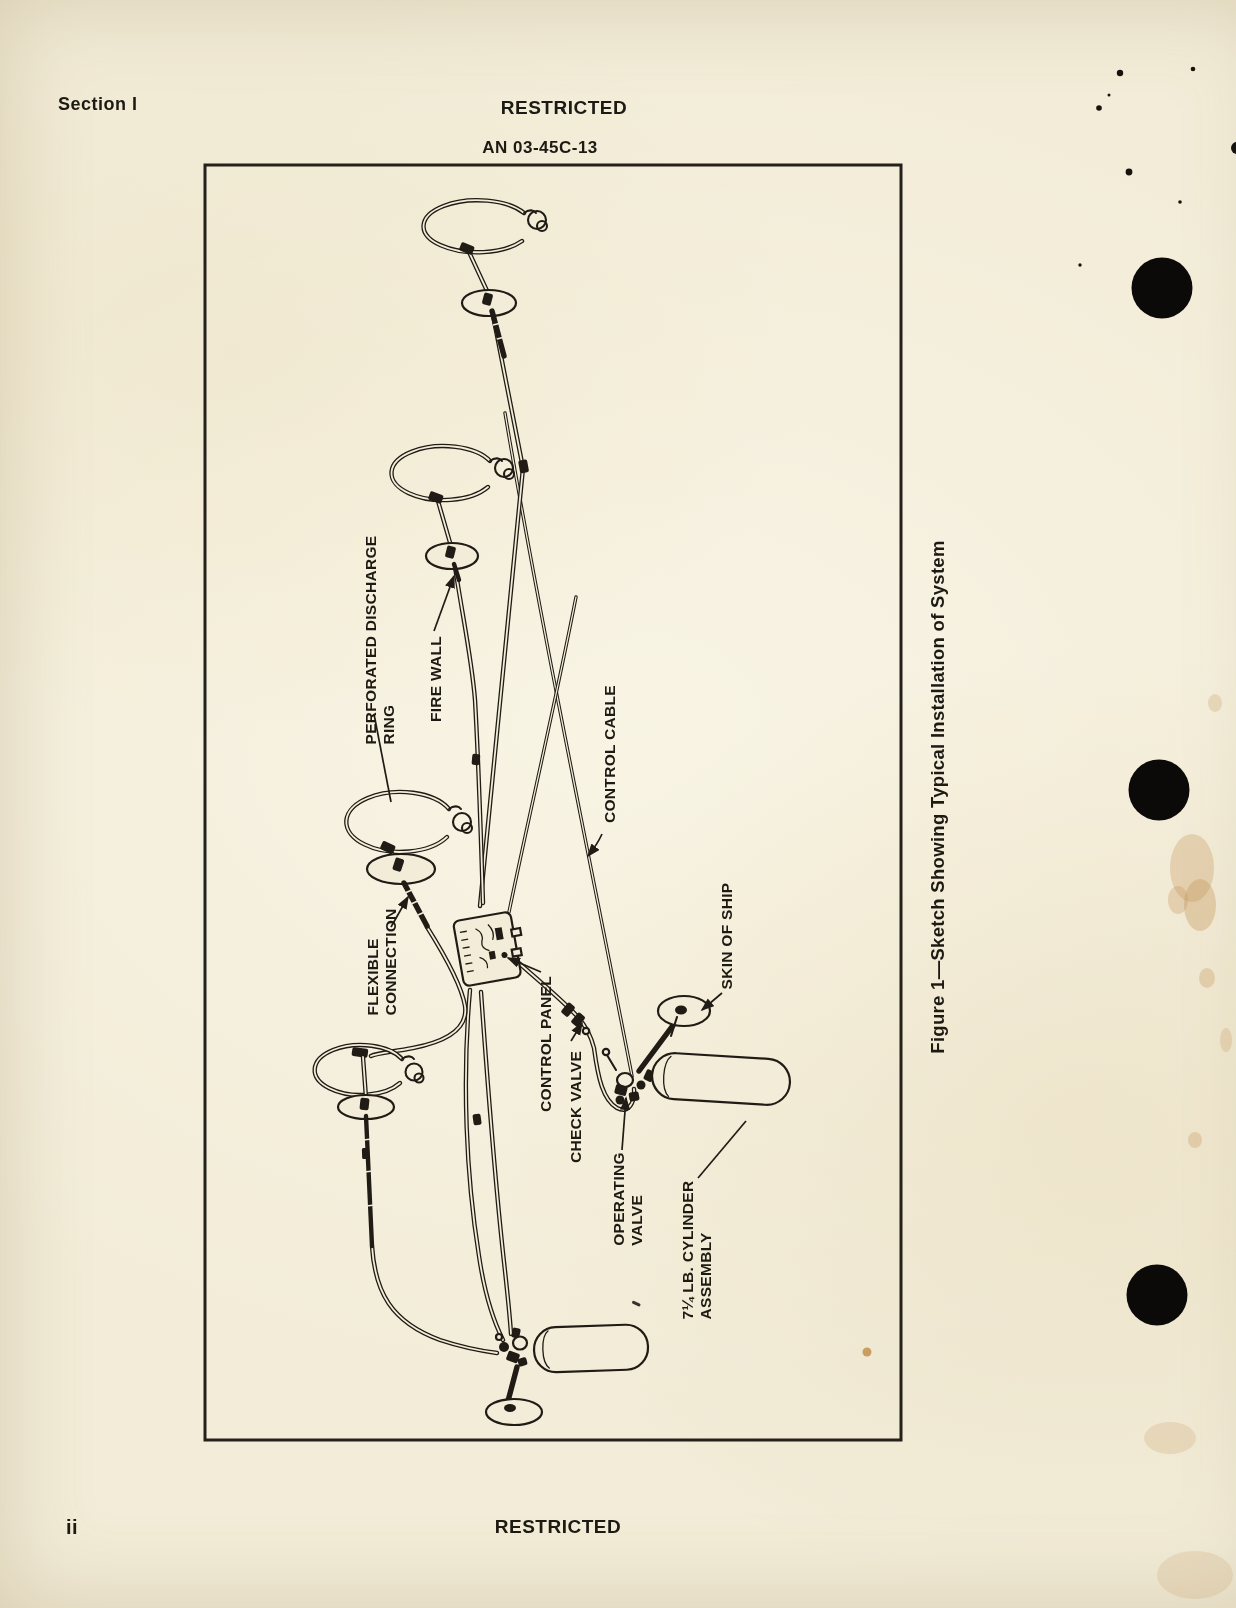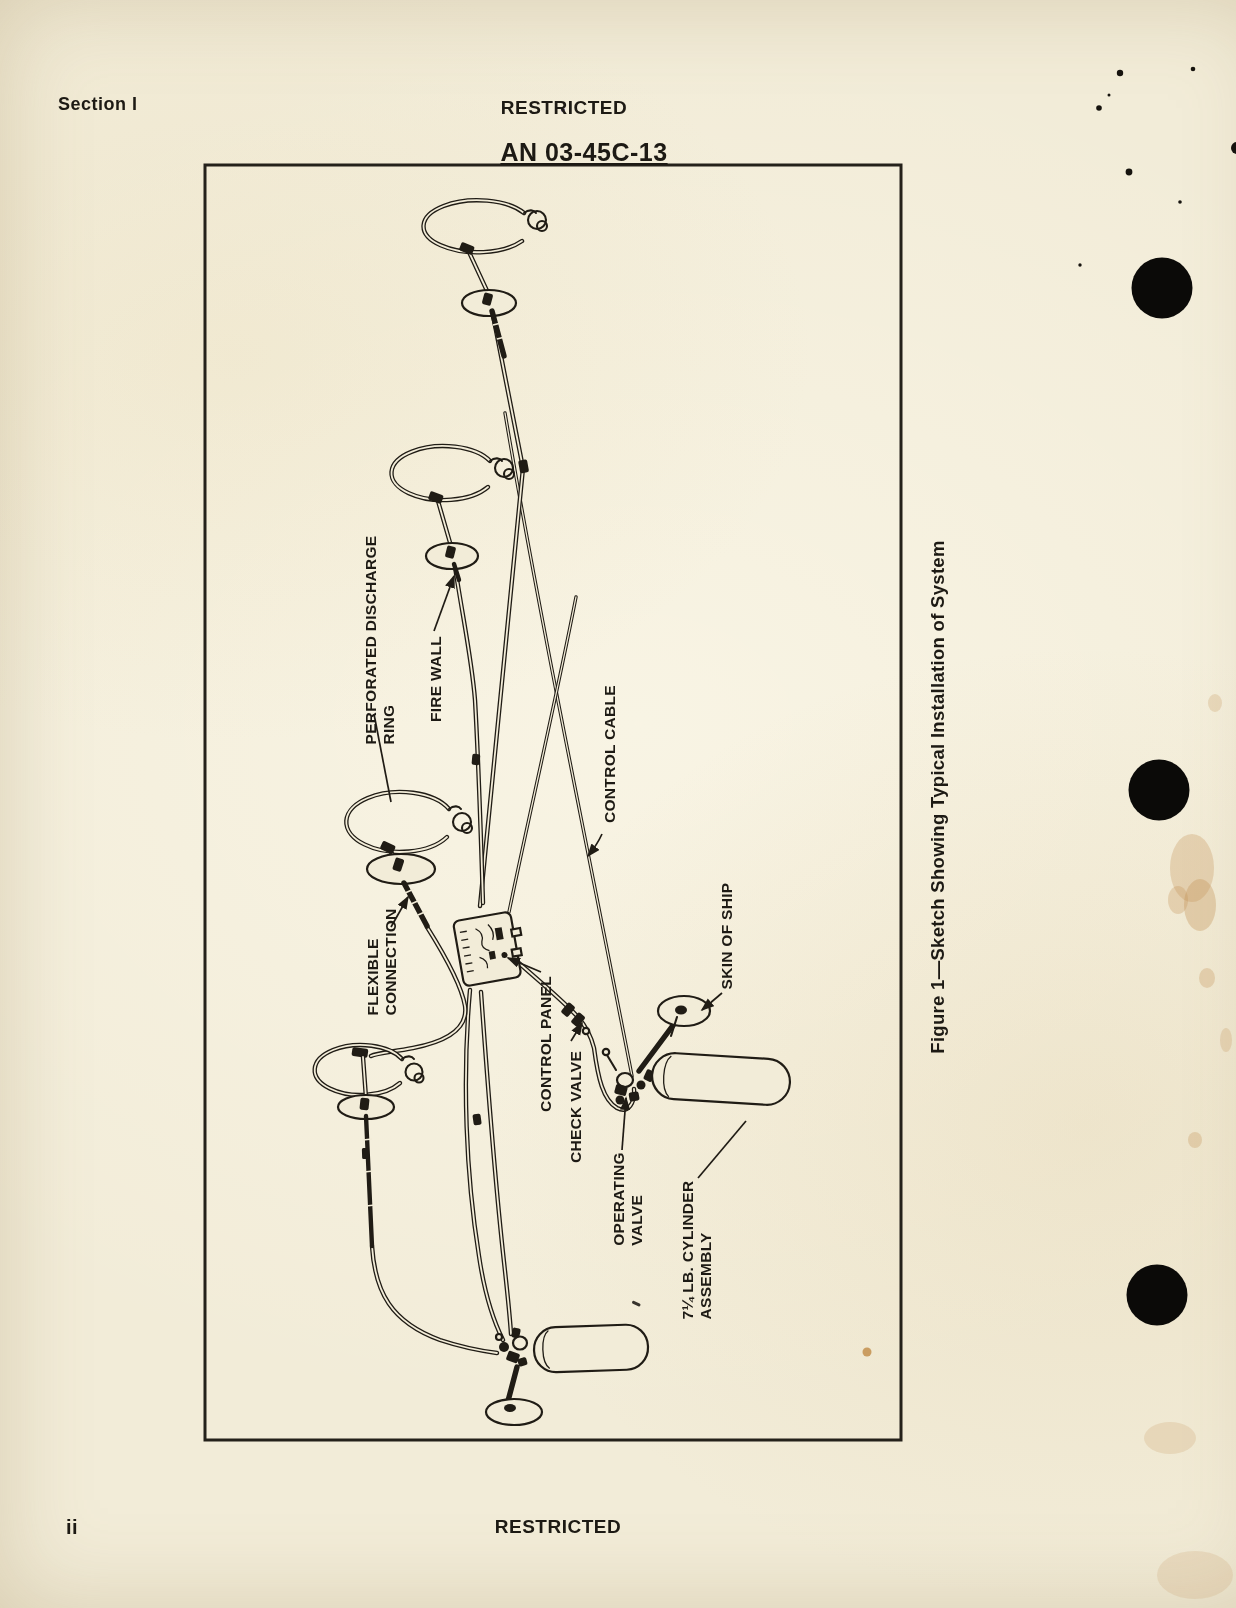--- a/index.html
+++ b/index.html
@@ -251,21 +251,21 @@
       <ellipse cx="1215" cy="703" rx="7" ry="9" opacity=".25"></ellipse>
       <ellipse cx="1226" cy="1040" rx="6" ry="12" opacity=".25"></ellipse>
       <ellipse cx="1170" cy="1438" rx="26" ry="16" opacity=".20"></ellipse>
       <ellipse cx="1195" cy="1575" rx="38" ry="24" opacity=".18"></ellipse>
       <circle cx="867" cy="1352" r="4.5" opacity=".8" fill="#c08a45"></circle>
     </g>
   </svg>
 
   <div class="hdr" style="left:58px; top:94px; font-size:18px;">Section I</div>
   <div class="hdr center-x" style="left:564px; top:97px; font-size:19px;">RESTRICTED</div>
-  <div class="hdr center-x" style="left:584px; top:138px; font-size:25px;text-decoration:underline;">AN 03-45C-13</div>
+  <div class="hdr center-x" style="left:540px; top:138px; font-size:17px;">AN 03-45C-13</div>
 
   <div class="fig-label" style="left:379px; top:640px;">
     <div>PERFORATED DISCHARGE</div>
     <div>RING</div>
   </div>
   <div class="fig-label" style="left:436px; top:679px;">
     <div>FIRE WALL</div>
   </div>
   <div class="fig-label" style="left:381px; top:962px;">
     <div>FLEXIBLE</div>

